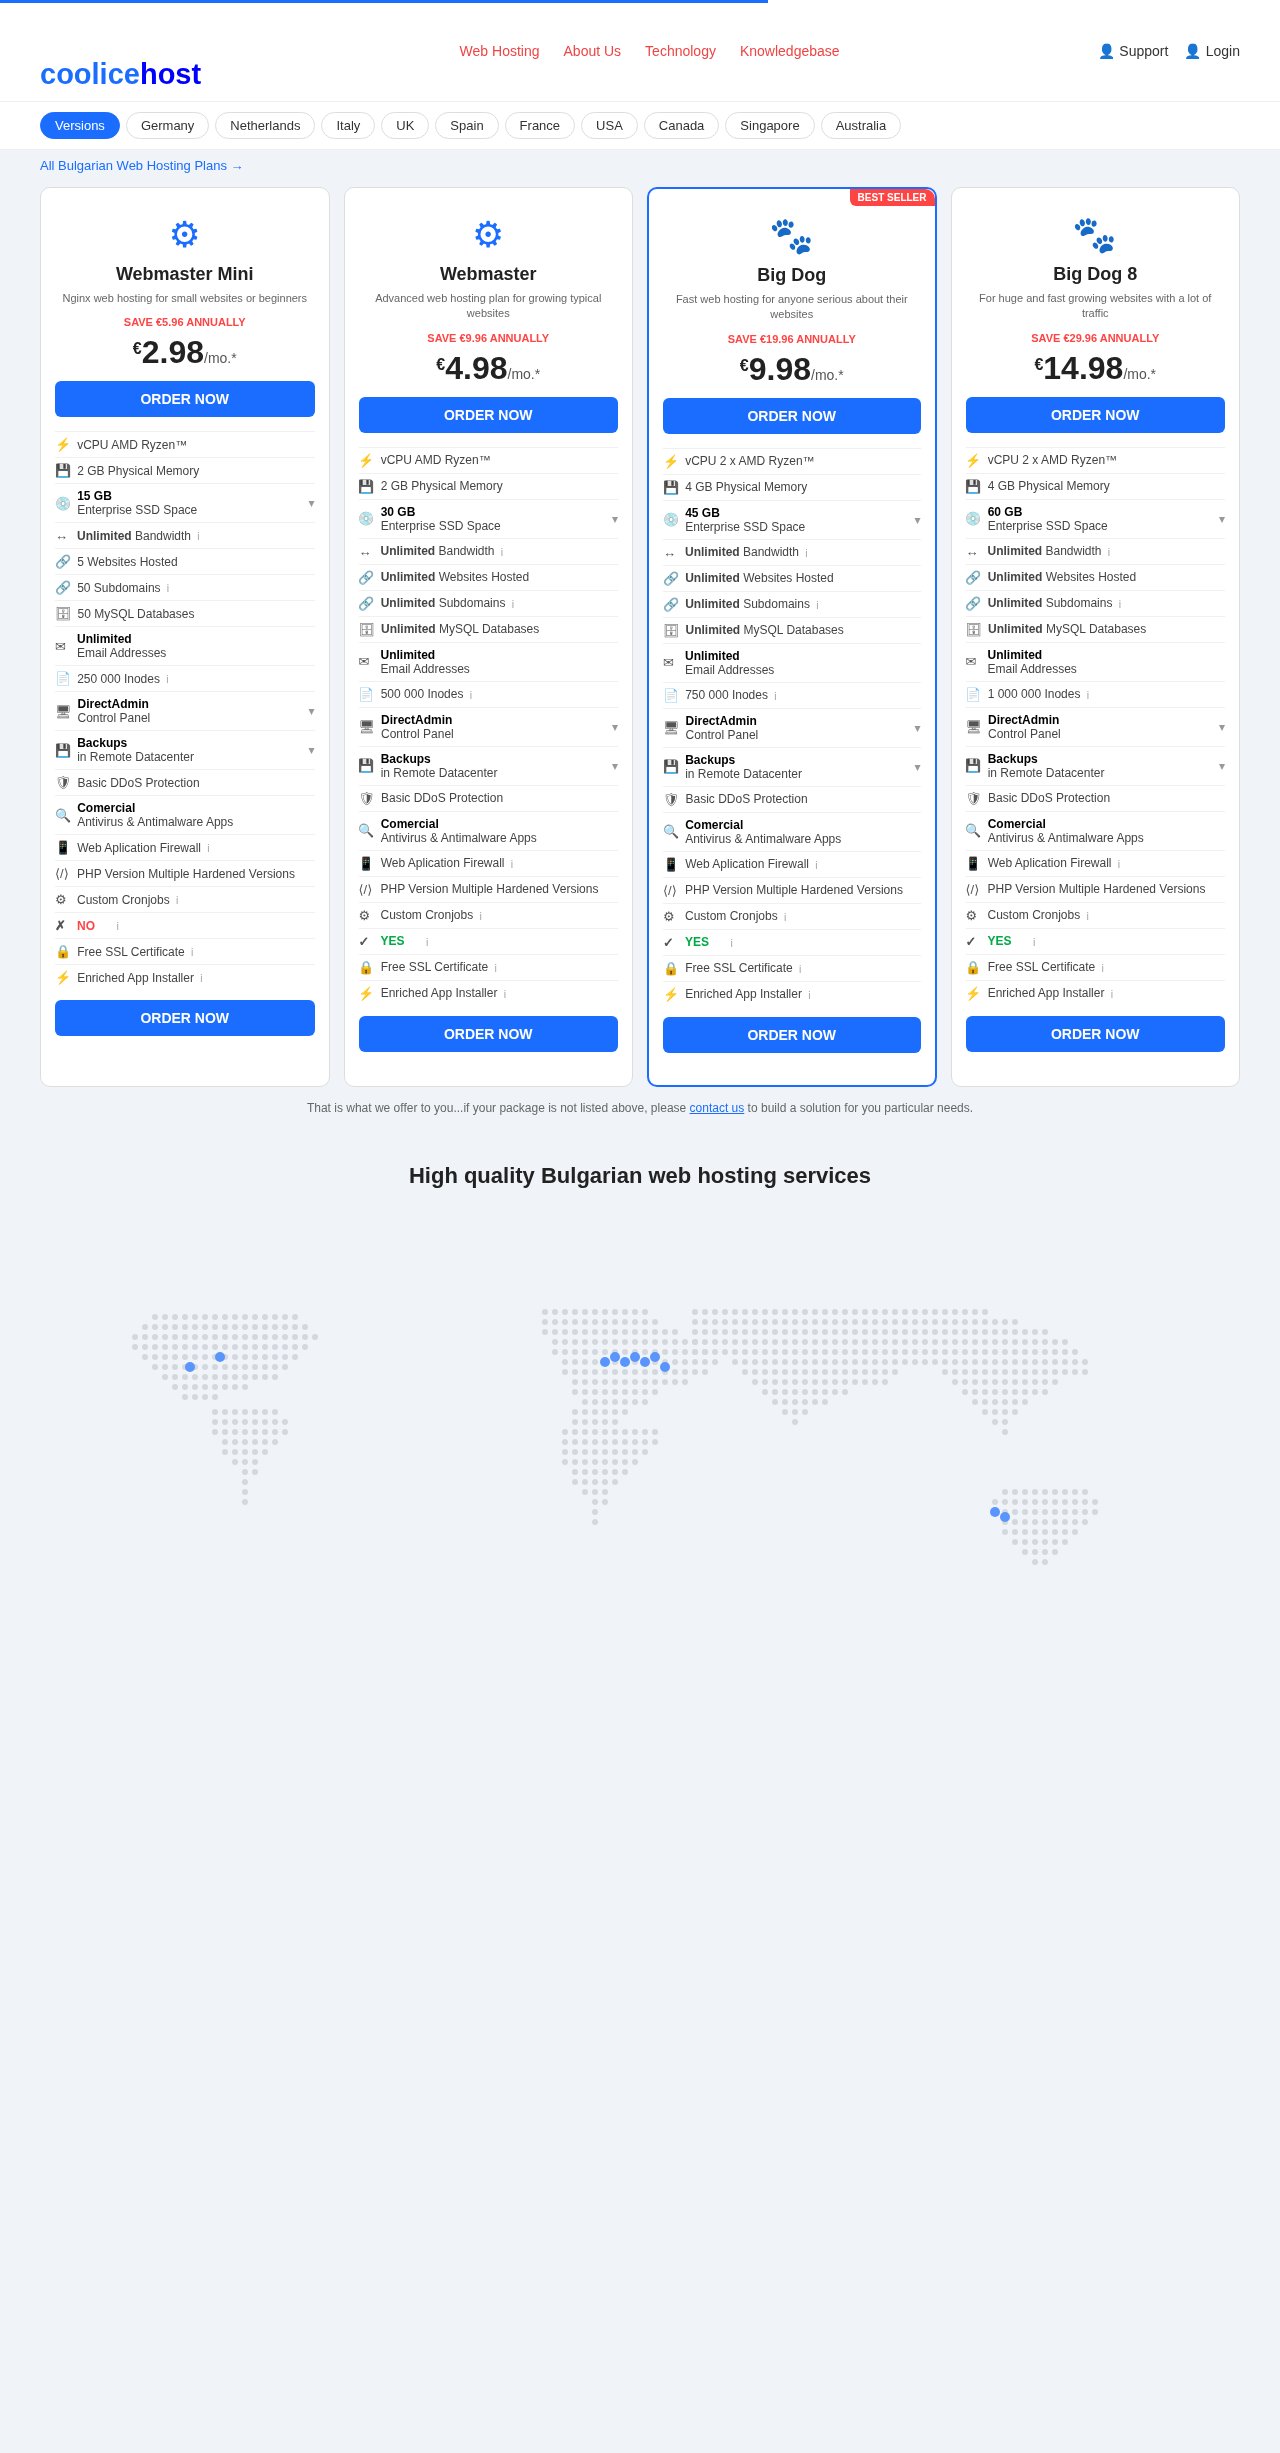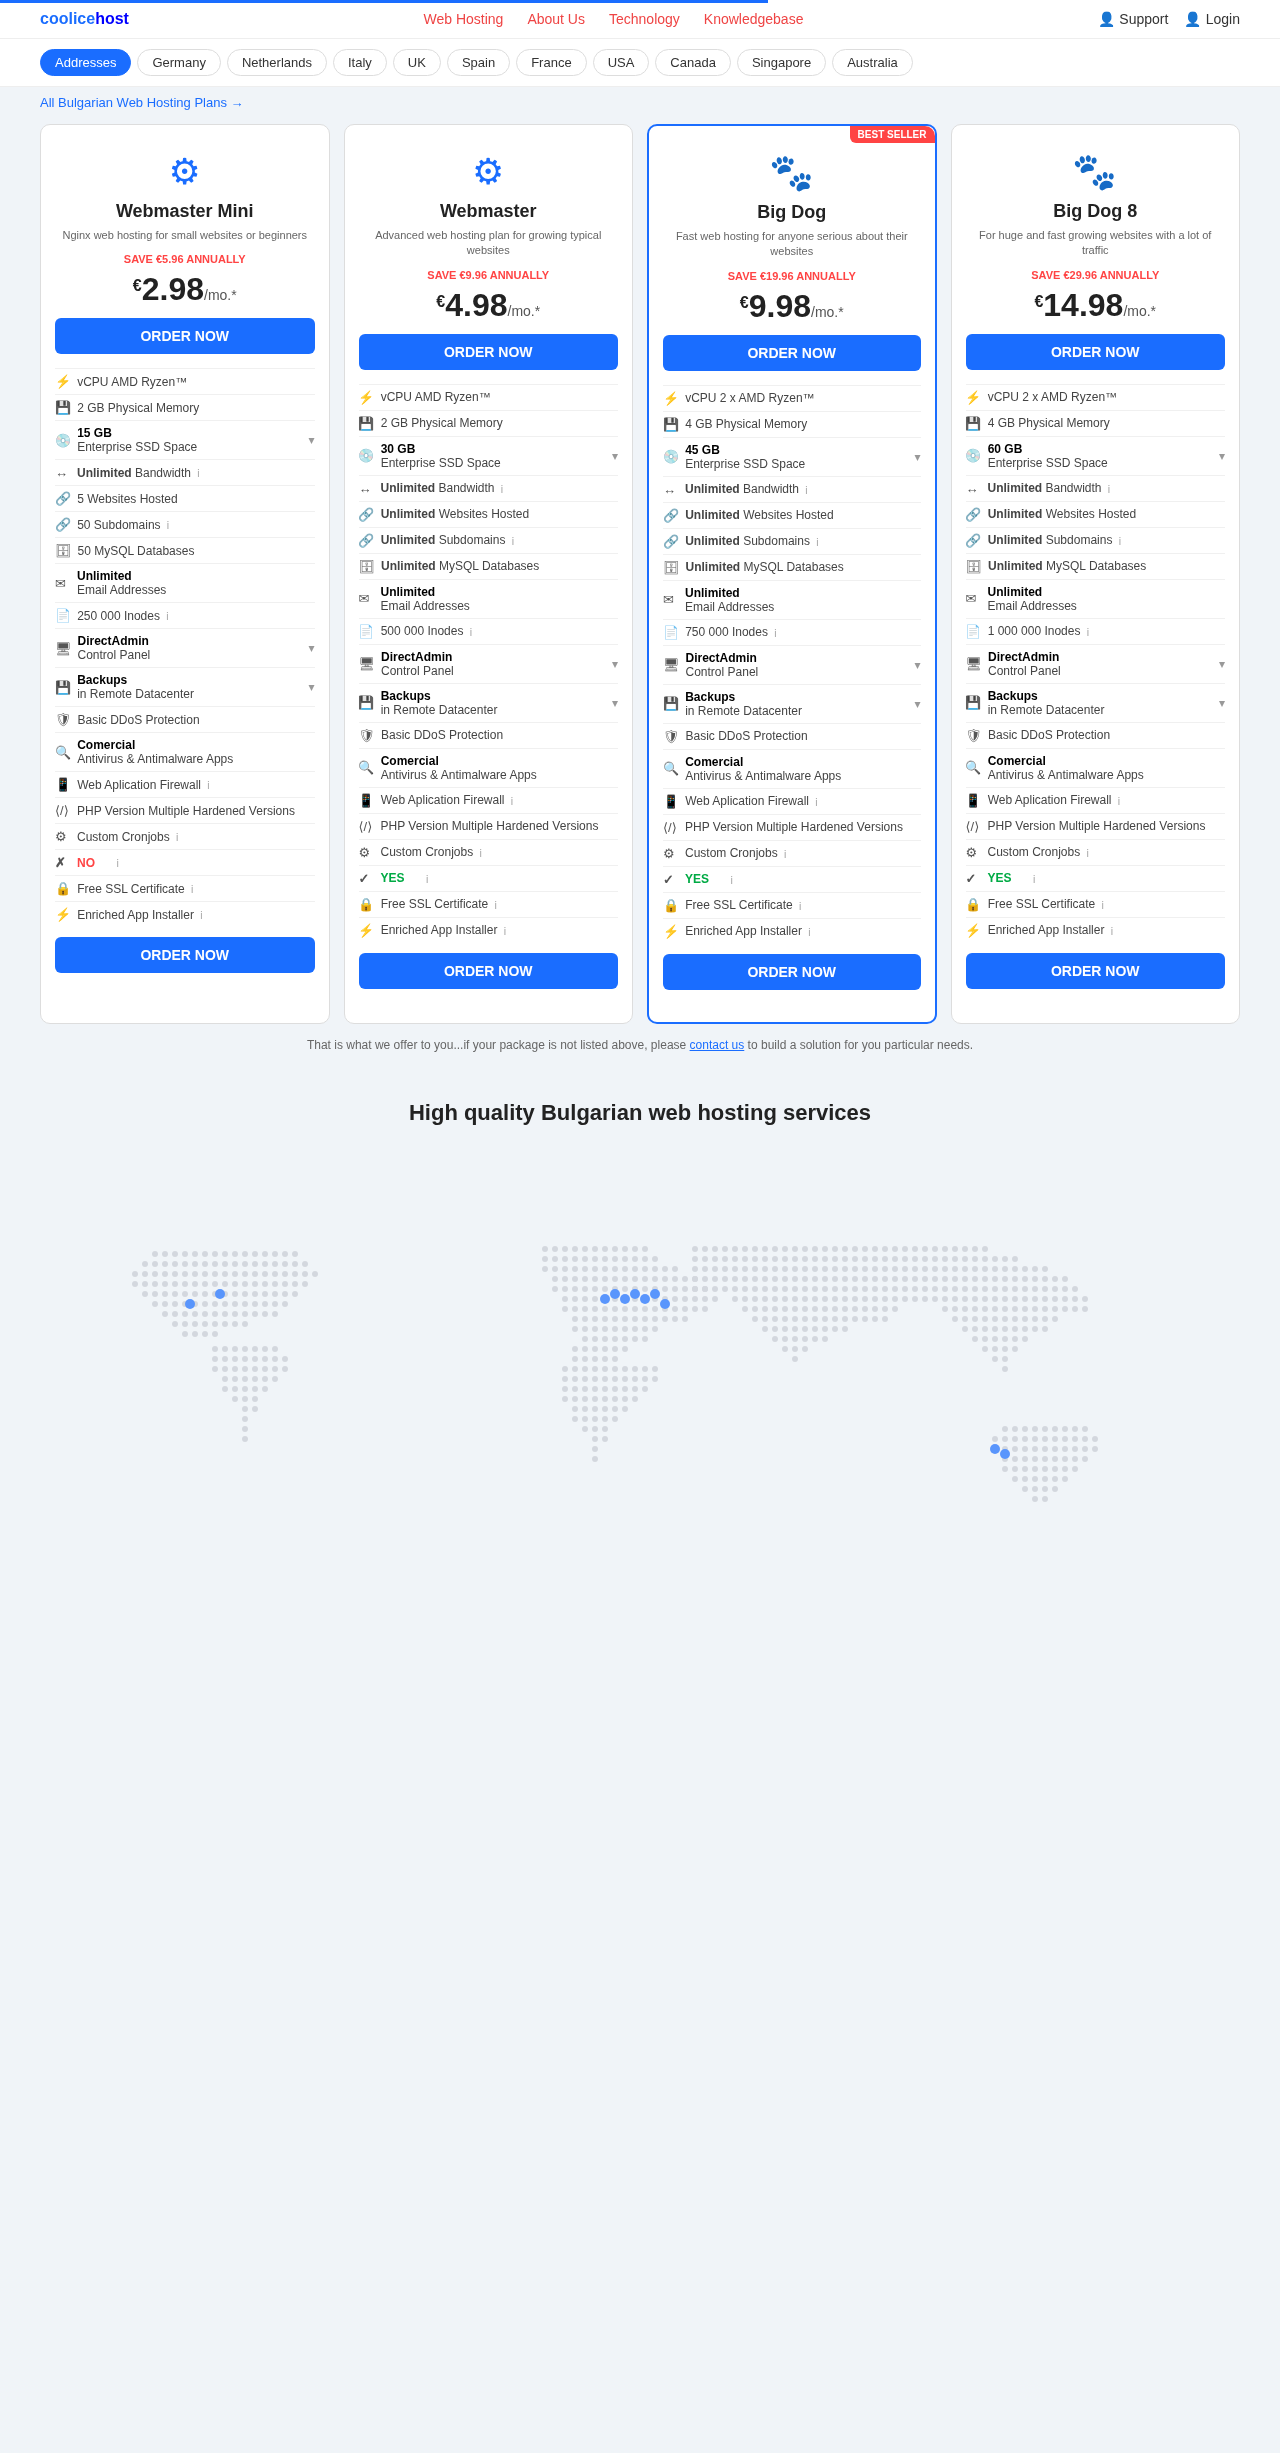--- a/index.html
+++ b/index.html
@@ -1,20 +1,20 @@
 <!DOCTYPE html>
 <html><head>
   <meta charset="utf-8">
   <style>
     * { box-sizing: border-box; margin: 0; padding: 0; }
     body { font-family: Arial, sans-serif; background: #f0f4f8; color: #333; font-size: 13px; }
 
     
     .header { background: #fff; padding: 10px 40px; display: flex; align-items: center; justify-content: space-between; border-bottom: 1px solid #eee; }
-    .logo { font-size: 16px; font-weight: bold; color: #333; }
+    .logo { font-size: 29px; font-weight: bold; color: #333; margin-top: 48px; }
     .logo span { color: #0000ff; }
     .nav { display: flex; gap: 24px; }
     .nav a { text-decoration: none; color: #ef4444; font-size: 14px; font-weight: 500; }
     .header-right { display: flex; gap: 16px; align-items: center; }
     .header-right a { text-decoration: none; color: #333; font-size: 14px; }
 
     
     .country-tabs { background: #fff; padding: 10px 40px; display: flex; gap: 6px; align-items: center; border-bottom: 1px solid #eee; }
     .country-tab { padding: 5px 14px; border-radius: 20px; border: 1px solid #ddd; cursor: pointer; font-size: 13px; background: #fff; color: #333; }
     .country-tab.active { background: #1a6dff; color: #fff; border-color: #1a6dff; }
@@ -95,21 +95,21 @@
       <span>Support</span>
     </a>
     <a href="#">
       <span>👤</span>
       <span>Login</span>
     </a>
   </div>
 </div>
 
 <div class="country-tabs">
-  <button class="country-tab active">Addresses</button>
+  <button class="country-tab active">Versions</button>
   <button class="country-tab">Germany</button>
   <button class="country-tab">Netherlands</button>
   <button class="country-tab">Italy</button>
   <button class="country-tab">UK</button>
   <button class="country-tab">Spain</button>
   <button class="country-tab">France</button>
   <button class="country-tab">USA</button>
   <button class="country-tab">Canada</button>
   <button class="country-tab">Singapore</button>
   <button class="country-tab">Australia</button>

